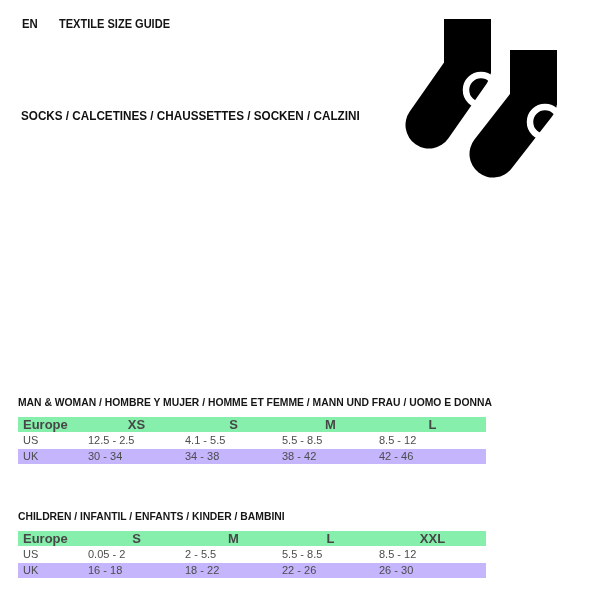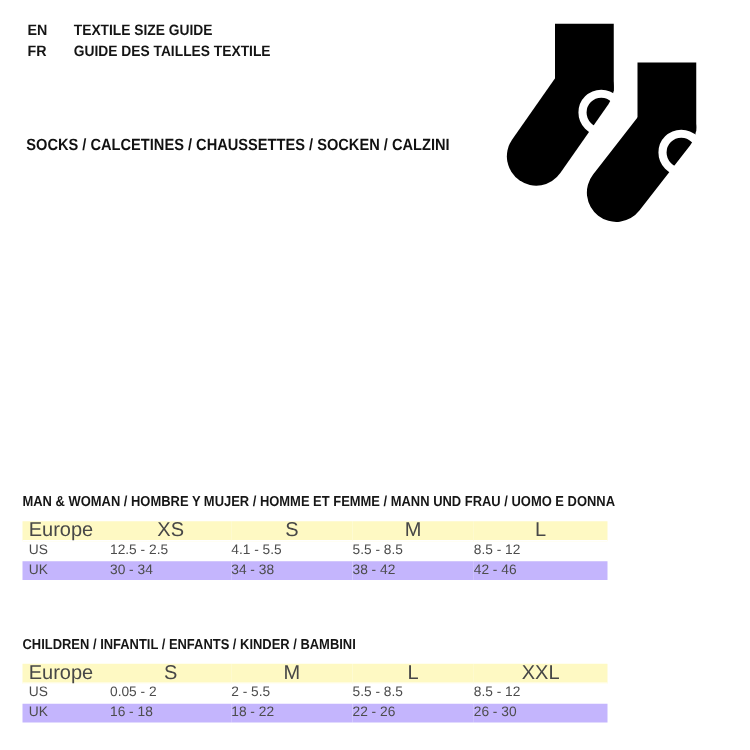--- a/index.html
+++ b/index.html
@@ -42,41 +42,37 @@
   .table-title {
     font-weight:bold; font-size:11.5px; color:#161616; line-height:12px;
     transform:scaleX(0.90); transform-origin:left center; white-space:nowrap;
     margin-bottom:9px;
   }
   table.size-table {
     border-collapse:separate; border-spacing:0; table-layout:fixed;
     width:468px; font-size:11px; color:#4c4c4c;
   }
   .size-table th {
-    background:#fef9c3; font-weight:normal; font-size:16px; color:#474747;
+    background:#86efac; font-weight:bold; font-size:13px; color:#474747;
     height:15px; line-height:15px; text-align:center;
     border-bottom:1.5px solid #ffffff;
   }
   .size-table td {
     height:15.5px; line-height:15.5px; text-align:left;
   }
   .size-table th.c0, .size-table td.c0 { text-align:left; padding-left:5px; }
   .size-table tr.row-alt td { background:#c4b5fd; }
 </style>
 </head>
 <body>
 
 <div class="lang-block">
   <div class="lang-row">
     <span class="lang-code">EN</span>
     <span class="lang-label">TEXTILE SIZE GUIDE</span>
-  </div>
-  <div class="lang-row">
-    <span class="lang-code">FR</span>
-    <span class="lang-label">GUIDE DES TAILLES TEXTILE</span>
   </div>
 </div>
 
 <div class="category-line">SOCKS / CALCETINES / CHAUSSETTES / SOCKEN / CALZINI</div>
 
 <svg class="socks-icon" viewBox="0 0 160 175" xmlns="http://www.w3.org/2000/svg" aria-hidden="true">
 
   <rect class="ink" x="41" y="11" width="47" height="54"></rect>
   <line x1="64.5" y1="62" x2="26" y2="117" stroke="#000" stroke-width="47" stroke-linecap="round"></line>
   <circle cx="78" cy="82" r="15" fill="none" stroke="#fff" stroke-width="6.5"></circle>

